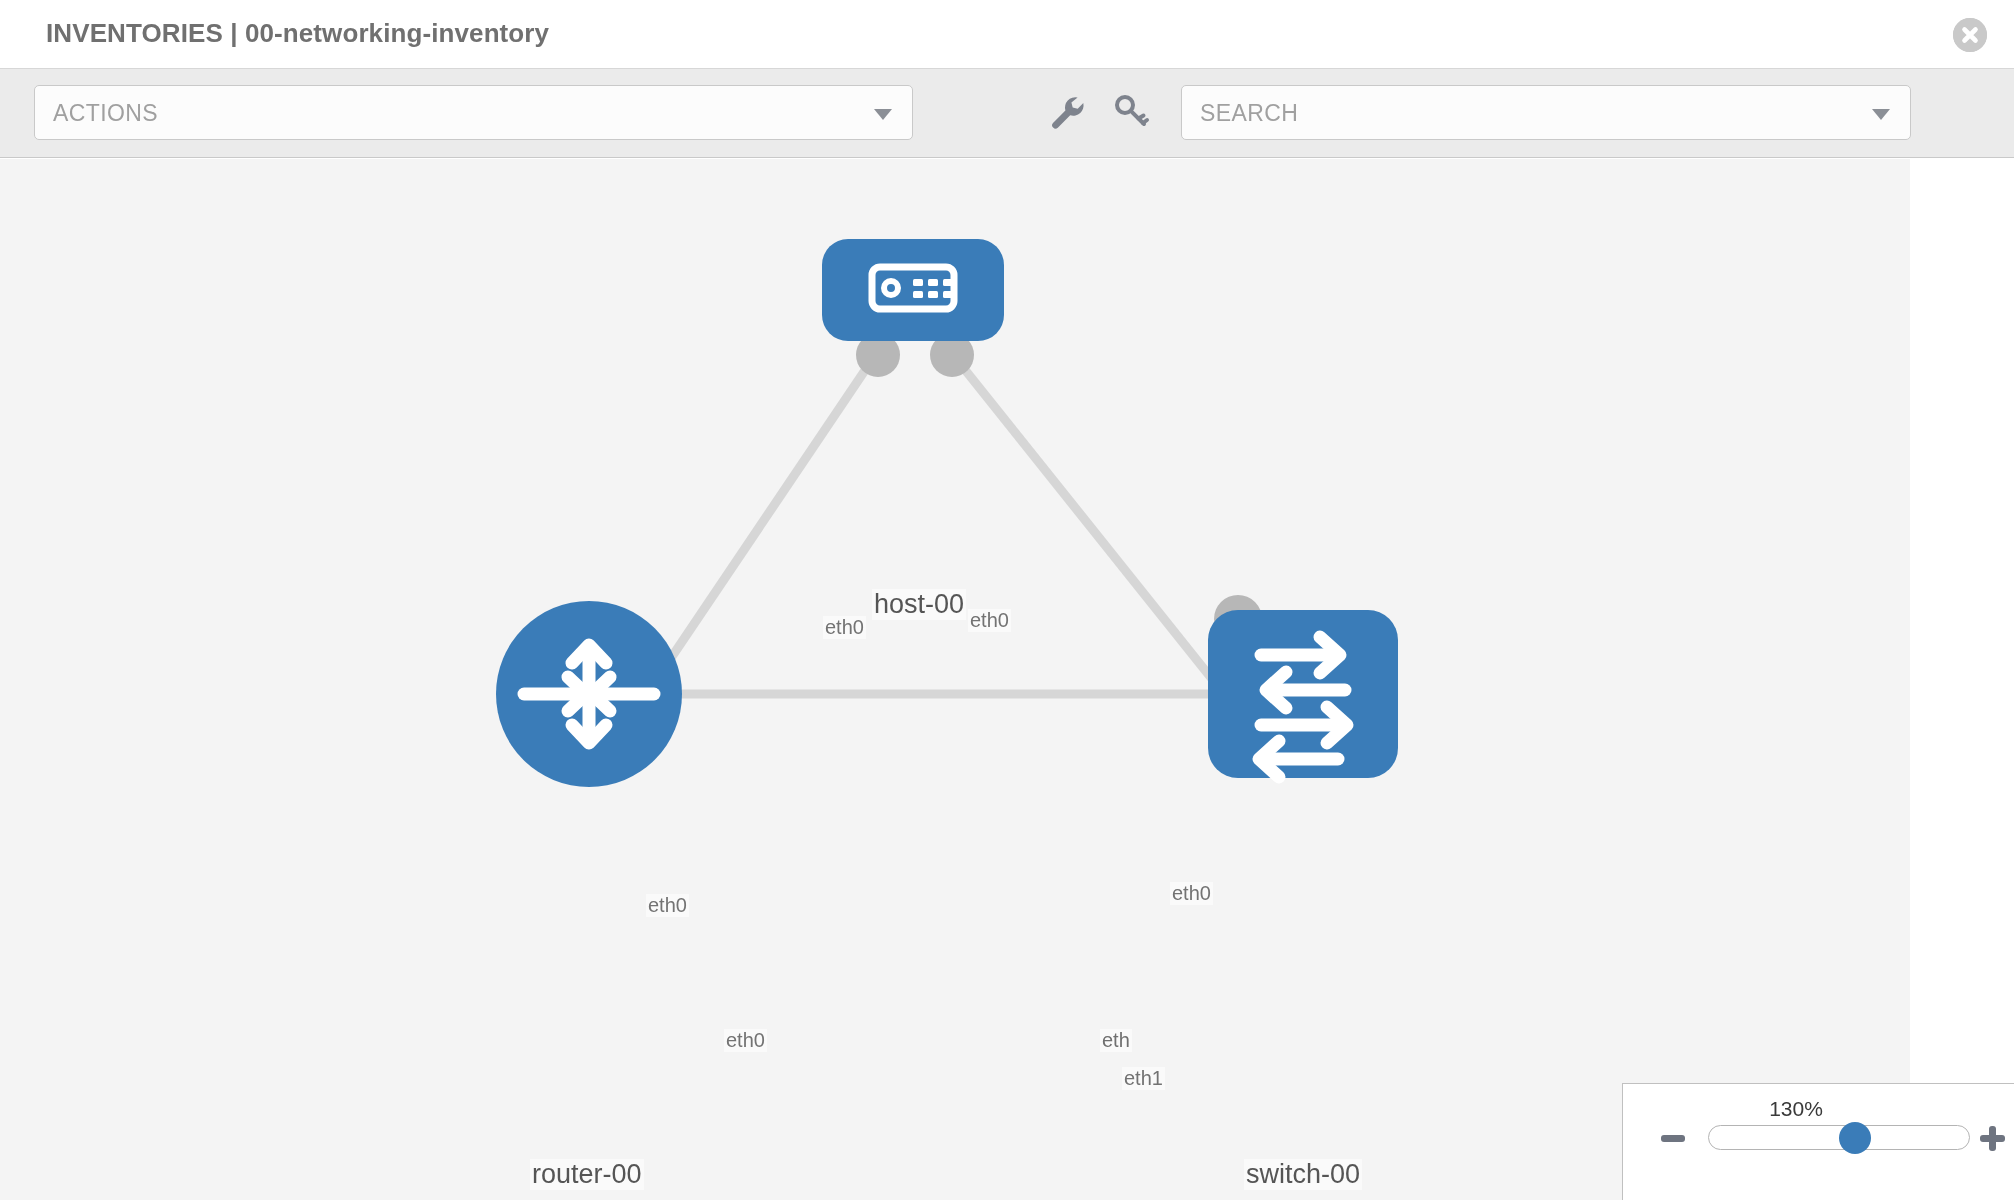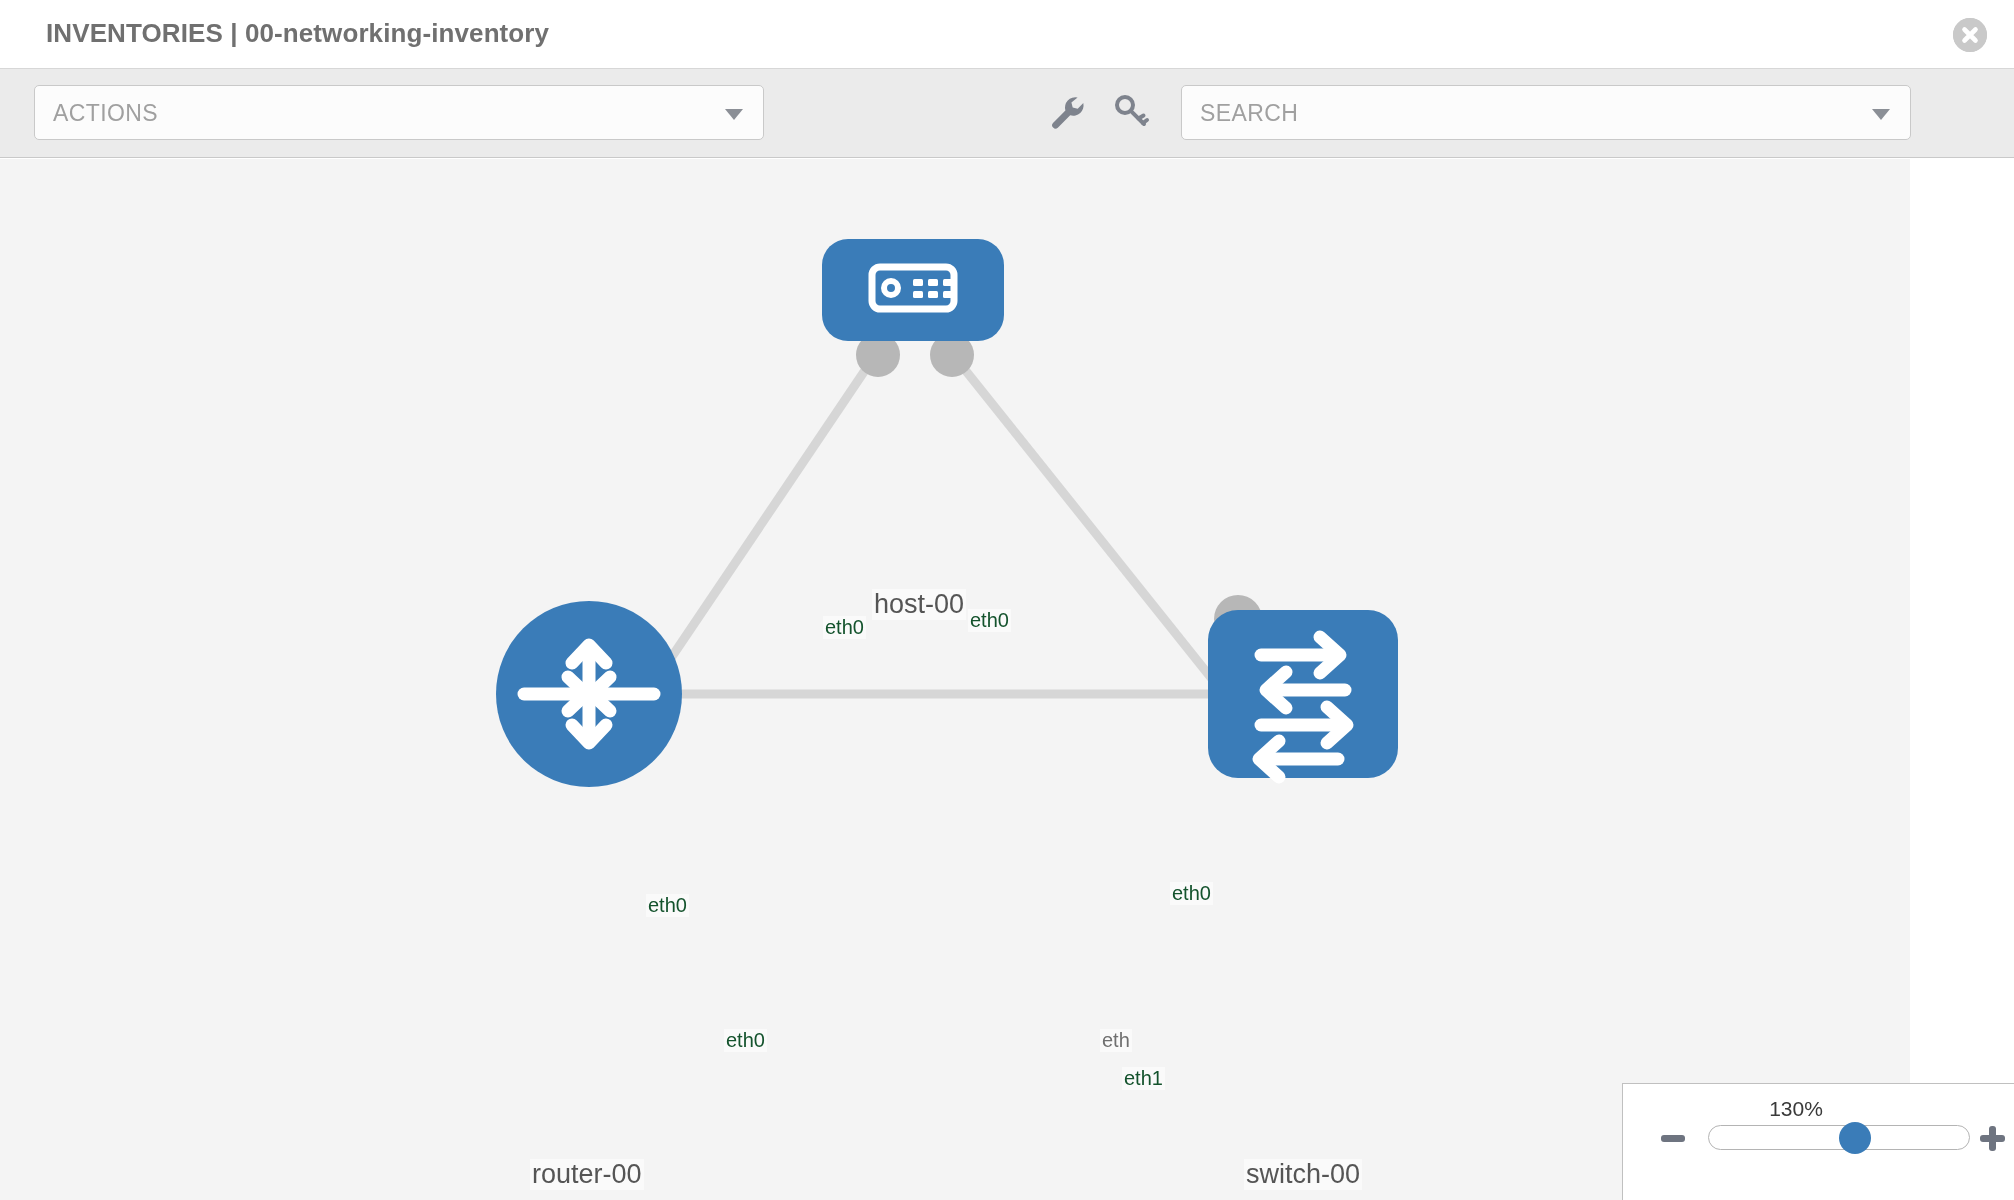--- a/index.html
+++ b/index.html
@@ -60,21 +60,21 @@
     width: 2014px;
     height: 89px;
     background: #ebebeb;
     border-bottom: 1px solid #c9c9c9;
     box-sizing: border-box;
   }
   .actions-select {
     position: absolute;
     left: 34px;
     top: 16px;
-    width: 730px;
+    width: 879px;
     height: 55px;
     background: #fcfcfc;
     border: 1px solid #c9c9c9;
     border-radius: 5px;
     box-sizing: border-box;
     cursor: pointer;
   }
   .actions-label {
     position: absolute;
     left: 18px;
@@ -146,21 +146,21 @@
     font-size: 27px;
     color: #555555;
     background: #fafafa;
     white-space: nowrap;
     padding: 0 2px;
     pointer-events: none;
   }
   .edge-label {
     position: absolute;
     font-size: 20px;
-    color: #14532d;
+    color: #737373;
     background: #fafafa;
     white-space: nowrap;
     padding: 0 2px;
     pointer-events: none;
   }
 
   .hit {
     position: absolute;
     cursor: pointer;
   }

